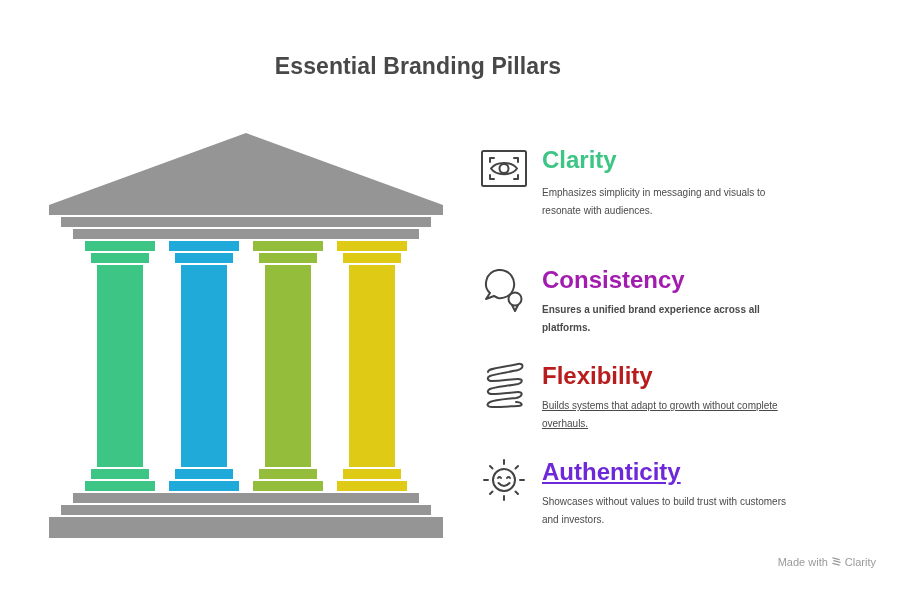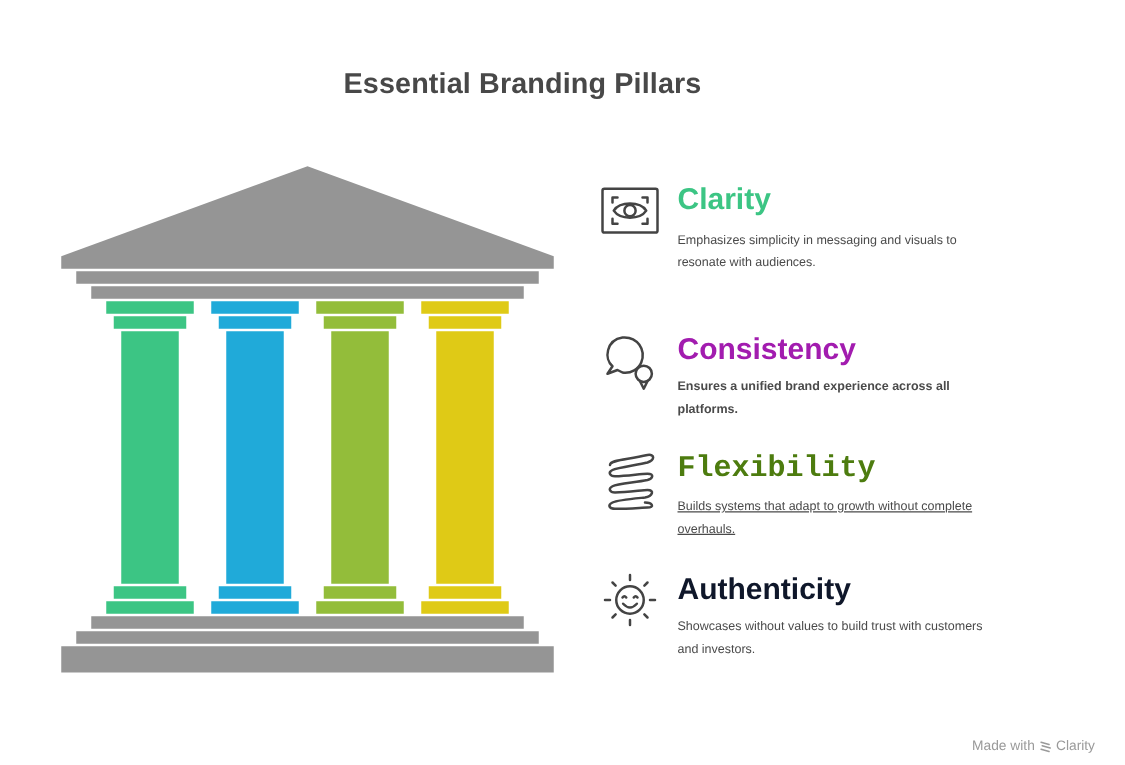--- a/index.html
+++ b/index.html
@@ -15,21 +15,21 @@
   .item { position: absolute; left: 480px; width: 320px; }
   .item .icon { position: absolute; left: 0; top: 0; width: 48px; height: 48px; }
   .item .heading {
     position: absolute; left: 62px; top: 0; font-size: 24px; font-weight: bold; white-space: nowrap;
   }
   .item .desc {
     position: absolute; left: 62px; font-size: 10px; line-height: 18px; color: #4a4a4a; width: 250px;
   }
   .footer {
     position: absolute; right: 24px; top: 556px; font-size: 11px; color: #9a9a9a;
-    display: flex; align-items: flex-end; gap: 3px; margin-top: 35px;
+    display: flex; align-items: flex-start; gap: 3px;
   }
 </style>
 </head>
 <body>
 
 <div class="title">Essential Branding Pillars</div>
 
 <svg class="temple" viewBox="0 0 460 560" width="460" height="560">
   <g fill="#959595">
     <polygon points="49,205 246,133 443,205 443,215 49,215"></polygon>
@@ -91,32 +91,32 @@
     <path d="M32 39 L35 45 L38 39"></path>
   </svg>
   <div class="heading" style="color:#a21caf;">Consistency</div>
   <div class="desc" style="top:35px;font-weight:bold;">Ensures a unified brand experience across all platforms.</div>
 </div>
 
 <div class="item" style="top:362px;">
   <svg class="icon" viewBox="0 0 48 48" fill="none" stroke="#444" stroke-width="2" stroke-linecap="round" stroke-linejoin="round">
     <path d="M8 10 C8 6 20 6 38 2 C44 1 44 6 38 8 C30 10 14 12 10 14 C6 16 8 19 12 19 C22 19 32 17 38 17 C44 17 42 21 38 22 C28 24 14 25 10 27 C6 29 8 32 12 32 C22 32 34 30 38 30 C44 30 42 35 36 36 C26 37 14 38 10 40 C6 42 7 45 12 45 C24 45 34 44 38 44 C44 44 42 40 36 40"></path>
   </svg>
-  <div class="heading" style="color:#4d7c0f;font-family:Liberation Mono, monospace;">Flexibility</div>
+  <div class="heading" style="color:#b91c1c;">Flexibility</div>
   <div class="desc" style="top:35px;text-decoration:underline;">Builds systems that adapt to growth without complete overhauls.</div>
 </div>
 
 <div class="item" style="top:458px;">
   <svg class="icon" viewBox="0 0 48 48" fill="none" stroke="#444" stroke-width="2" stroke-linecap="round" stroke-linejoin="round">
     <circle cx="24" cy="22" r="11"></circle>
     <path d="M24 2 V6 M24 38 V42 M4 22 H8 M40 22 H44 M10 8 L12.5 10.5 M38 8 L35.5 10.5 M10 36 L12.5 33.5 M38 36 L35.5 33.5"></path>
     <path d="M18 20 Q19.5 18 21 20 M27 20 Q28.5 18 30 20"></path>
     <path d="M18.5 25 Q24 31 29.5 25"></path>
   </svg>
-  <div class="heading" style="color:#0f172a;">Authenticity</div>
+  <div class="heading" style="color:#6d28d9;text-decoration:underline;">Authenticity</div>
   <div class="desc" style="top:35px;">Showcases without values to build trust with customers and investors.</div>
 </div>
 
 <div class="footer">
   <span>Made with</span>
   <svg width="11" height="11" viewBox="0 0 12 12" fill="none" stroke="#9a9a9a" stroke-width="1.3" stroke-linecap="round">
     <path d="M2 2 L9 4 M3 5 L10 7 M2 8 L9 10"></path>
   </svg>
   <span>Clarity</span>
 </div>

